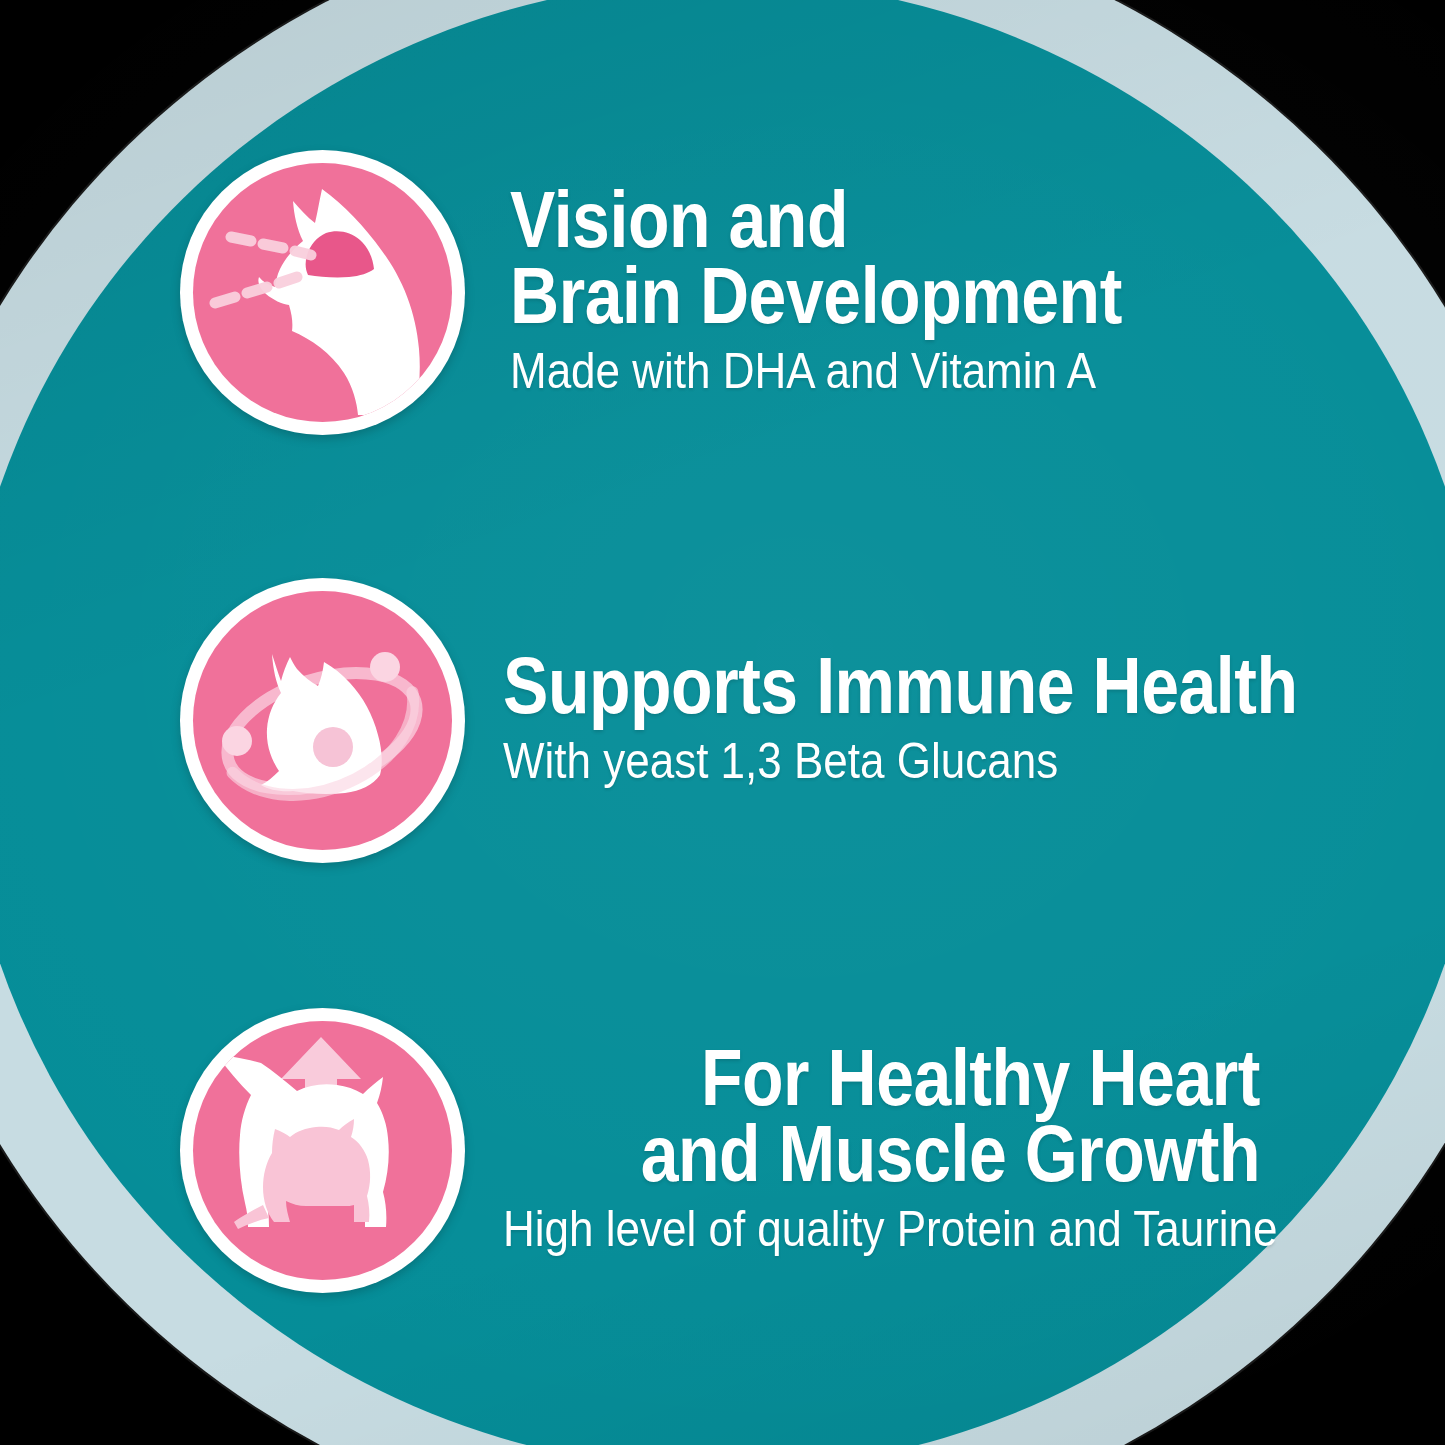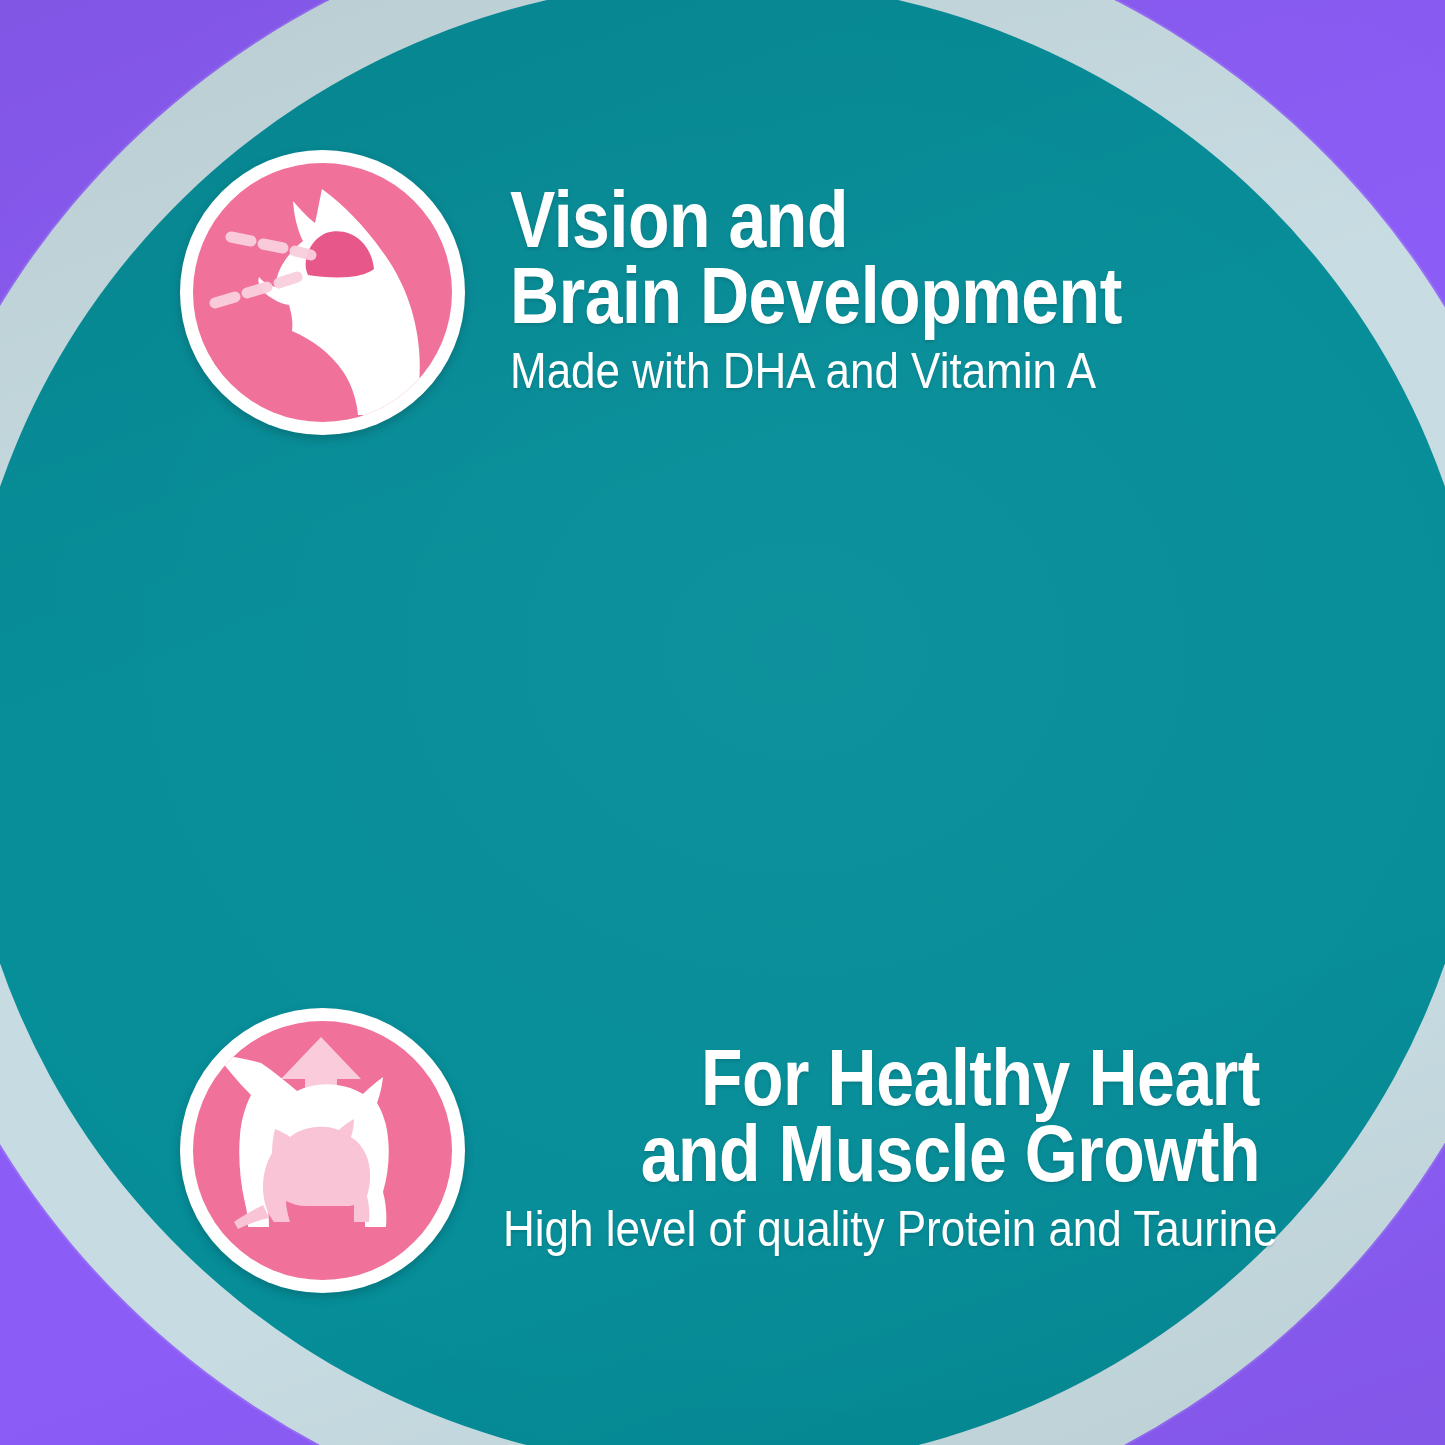--- a/index.html
+++ b/index.html
@@ -13,21 +13,21 @@
     overflow: hidden;
     font-family: "Liberation Sans", sans-serif;
     background: #07878F;
   }
 
   .poster {
     position: relative;
     width: 1445px;
     height: 1445px;
     overflow: hidden;
-    background: #8b5cf6;
+    background: #000000;
   }
 
   
   .bg-ring-outer {
     position: absolute;
     left: -118px;
     top: -95px;
     width: 1680px;
     height: 1640px;
     border-radius: 50%;
@@ -180,20 +180,62 @@
           </svg>
         </div>
       </div>
       <div class="copy">
         <p class="headline">Vision and
 Brain Development</p>
         <p class="subline">Made with DHA and Vitamin A</p>
       </div>
     </div>
 
+    <div class="row row-1">
+      <div class="badge">
+        <div class="badge-disc">
+          <svg viewBox="0 0 259 259" xmlns="http://www.w3.org/2000/svg">
+
+            <g opacity="0.72">
+              <ellipse cx="129" cy="140" rx="98" ry="52" fill="none" stroke="#FBD5E2" stroke-width="12" transform="rotate(-18 129 140)"></ellipse>
+            </g>
+
+            <path fill="#FFFFFF" d="
+              M79 63
+              C80 78 83 92 88 102
+              C80 112 75 124 74 138
+              C73 154 78 168 86 180
+              C80 186 74 191 68 194
+              C76 199 88 201 100 200
+              C116 203 134 204 152 202
+              C168 200 180 194 187 184
+              C190 172 189 158 185 144
+              C180 124 170 106 157 92
+              C149 83 140 76 131 71
+              C130 80 128 88 125 95
+              C118 91 110 85 104 78
+              C101 74 99 70 97 66
+              C93 74 90 82 88 90
+              C85 82 82 72 79 63 Z"></path>
+
+            <g opacity="0.62">
+              <path d="M31 152 C48 186 95 204 146 196 C190 189 222 163 227 131" fill="none" stroke="#FBD5E2" stroke-width="12" stroke-linecap="round" transform="rotate(-18 129 140)"></path>
+            </g>
+
+            <circle cx="192" cy="76" r="15" fill="#FBD5E2"></circle>
+            <circle cx="44" cy="150" r="15" fill="#FBD5E2"></circle>
+            <circle cx="140" cy="156" r="20" fill="#F6C3D6"></circle>
+          </svg>
+        </div>
+      </div>
+      <div class="copy">
+        <p class="headline">Supports Immune Health</p>
+        <p class="subline">With yeast 1,3 Beta Glucans</p>
+      </div>
+    </div>
 
     <div class="row row-2">
       <div class="badge">
         <div class="badge-disc">
           <svg viewBox="0 0 259 259" xmlns="http://www.w3.org/2000/svg">
 
             <path fill="#F9CBDB" d="
               M112 90 L112 30 L88 30 L128 -12 L168 30 L144 30 L144 90 Z" transform="translate(0 28)"></path>
 
             <path fill="#FFFFFF" d="

